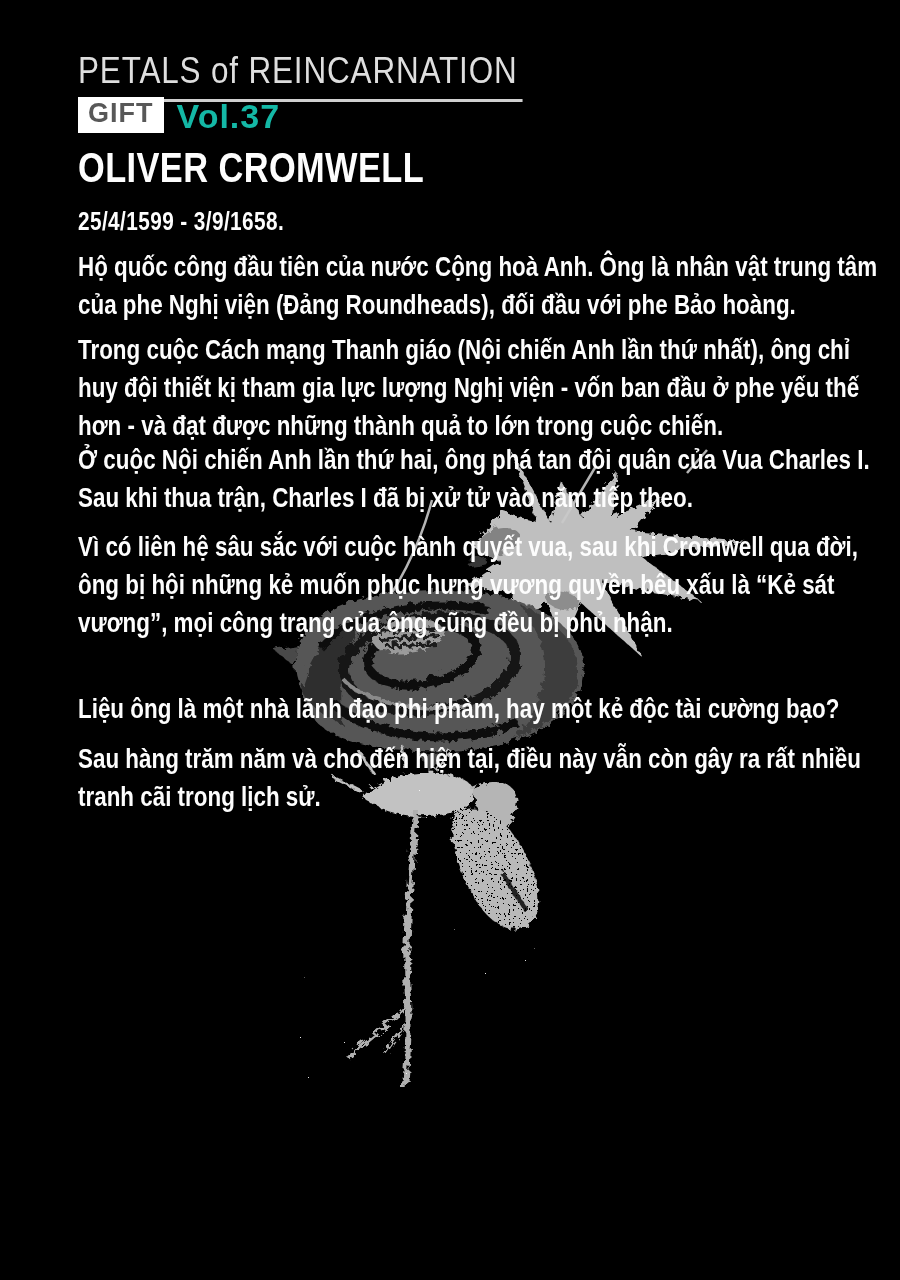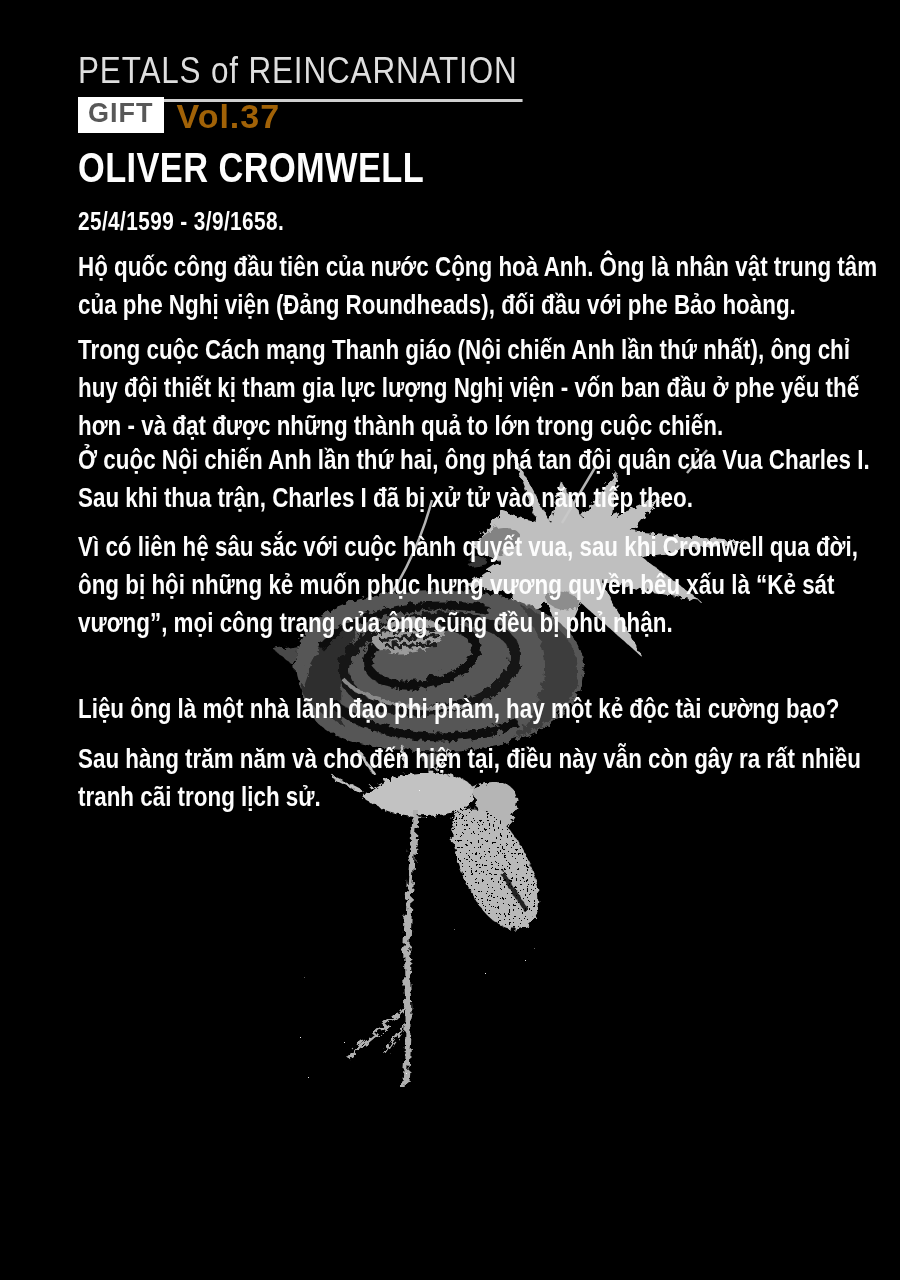--- a/index.html
+++ b/index.html
@@ -27,21 +27,21 @@
   .vol-row{
     position:absolute;left:78px;top:95px;z-index:3;
     display:flex;align-items:center;gap:13px;height:40px;
   }
   .gift-badge{
     background:#ffffff;color:#585858;
     font-size:27px;font-weight:bold;letter-spacing:1px;
     padding:3px 10px 6px 10px;line-height:1;
   }
   .vol{
-    font-size:34px;font-weight:bold;letter-spacing:1px;color:#a16207;line-height:1;
+    font-size:34px;font-weight:bold;letter-spacing:1px;color:#14b8a6;line-height:1;
     padding-top:2px;
   }
   
   .content{
     position:absolute;left:78px;top:0;width:1160px;height:1280px;z-index:2;
     transform:scaleX(0.8);transform-origin:0 0;
   }
   .content h1{
     position:absolute;left:0;top:146px;margin:0;
     font-size:43px;font-weight:bold;letter-spacing:0.5px;line-height:1;

